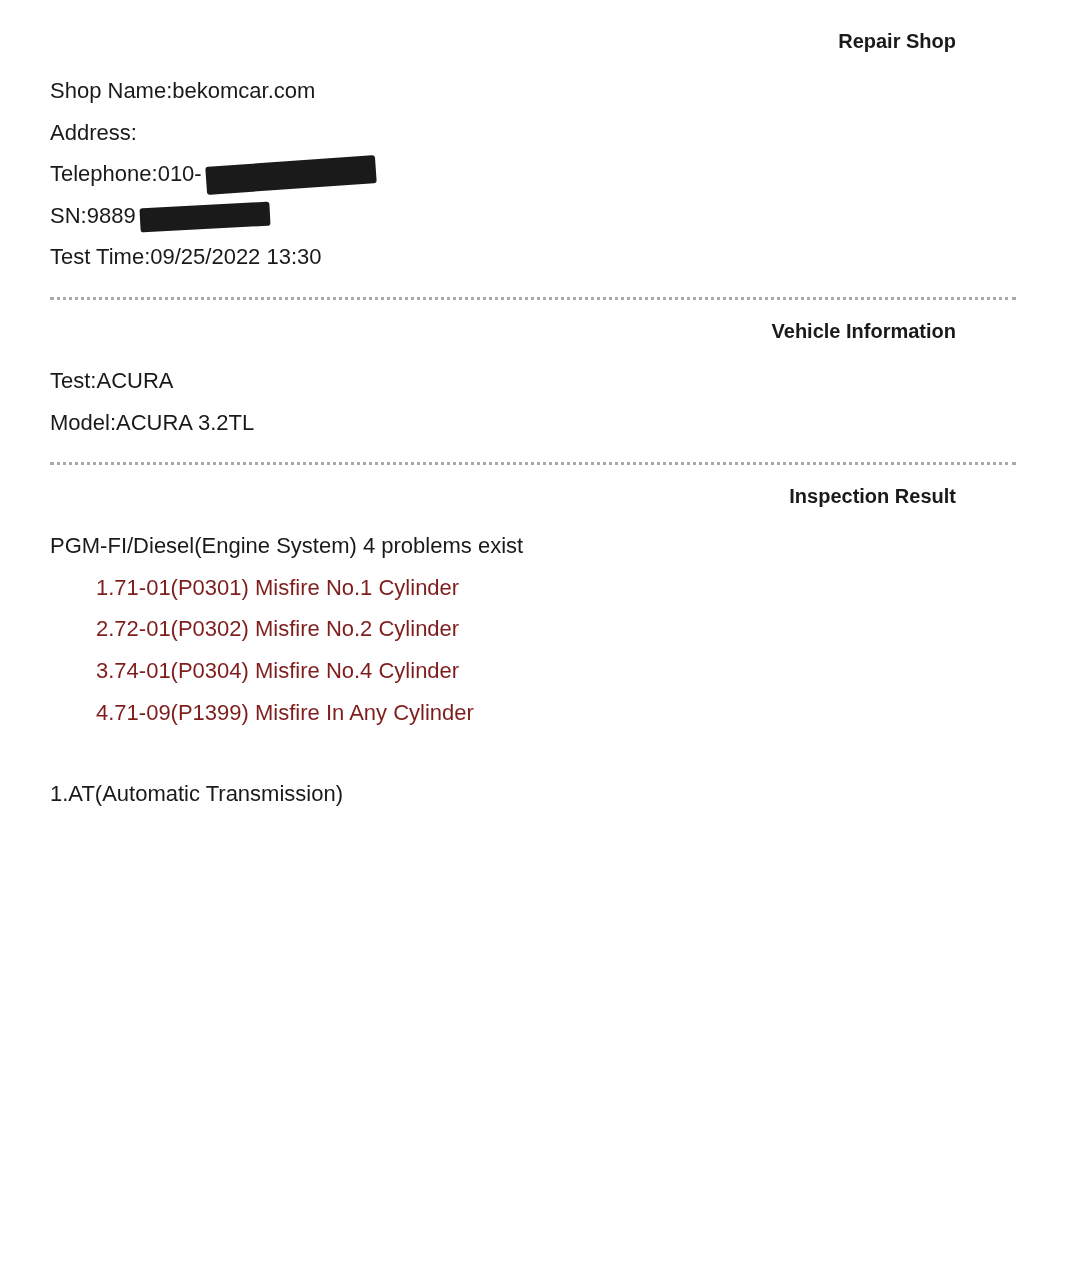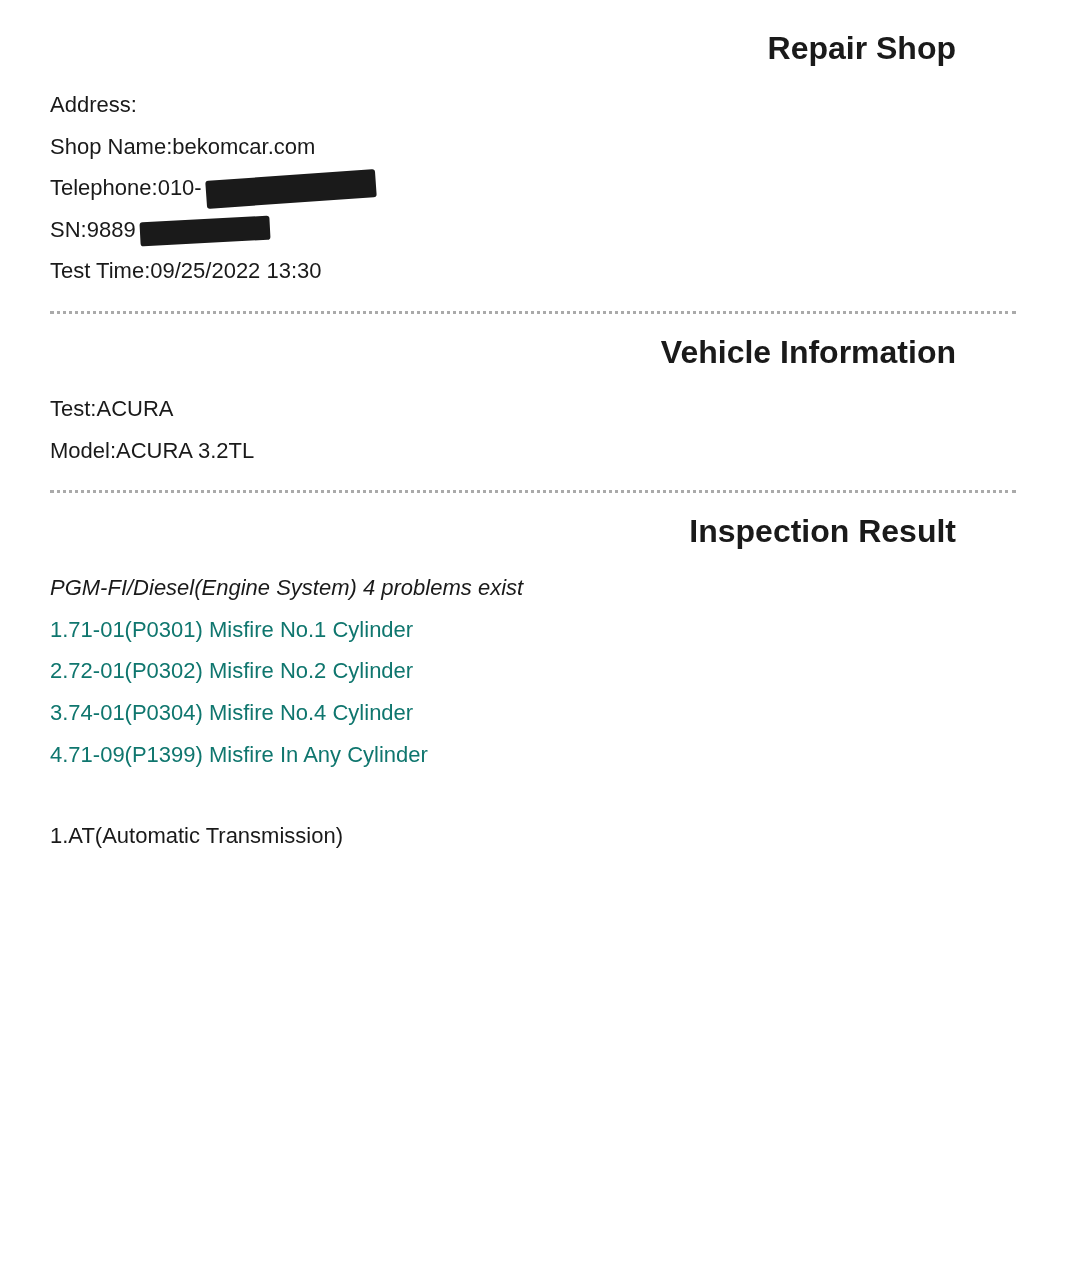--- a/index.html
+++ b/index.html
@@ -14,21 +14,21 @@
       font-size: 22px;
       color: #1a1a1a;
       width: 1066px;
       min-height: 1270px;
       padding: 30px 50px;
     }
 
     .section-title {
       text-align: right;
       font-weight: bold;
-      font-size: 32px;
+      font-size: 20px;
       margin-bottom: 18px;
       padding-right: 60px;
     }
 
     .section-content {
       margin-bottom: 10px;
       line-height: 1.8;
     }
 
     .section-content p {
@@ -58,27 +58,27 @@
       background: #1a1a1a;
       width: 130px;
       height: 24px;
       vertical-align: middle;
       margin-left: 4px;
       transform: rotate(-3deg);
       border-radius: 3px;
     }
 
     .red-text {
-      color: #0f766e;
+      color: #7f1d1d;
+      margin-left: 46px;
     }
 
     .inspection-system-label {
       font-size: 22px;
       margin-bottom: 4px;
-      font-style: italic;
     }
 
     .inspection-problem {
       font-size: 22px;
       margin-bottom: 6px;
     }
 
     .ok-systems {
       font-size: 22px;
       margin-bottom: 4px;
@@ -87,22 +87,22 @@
     .header-area {
       margin-bottom: 10px;
     }
   </style>
 </head>
 <body>
 
 <div class="header-area">
   <div class="section-title">Repair Shop</div>
   <div class="section-content">
+    <p>Shop Name:bekomcar.com</p>
     <p>Address:</p>
-    <p>Shop Name:bekomcar.com</p>
     <p>
       <span>Telephone:010-</span><span class="redacted-block"></span>
     </p>
     <p>
       <span>SN:9889</span><span class="redacted-block-sm"></span>
     </p>
     <p>Test Time:09/25/2022 13:30</p>
   </div>
 </div>
 

